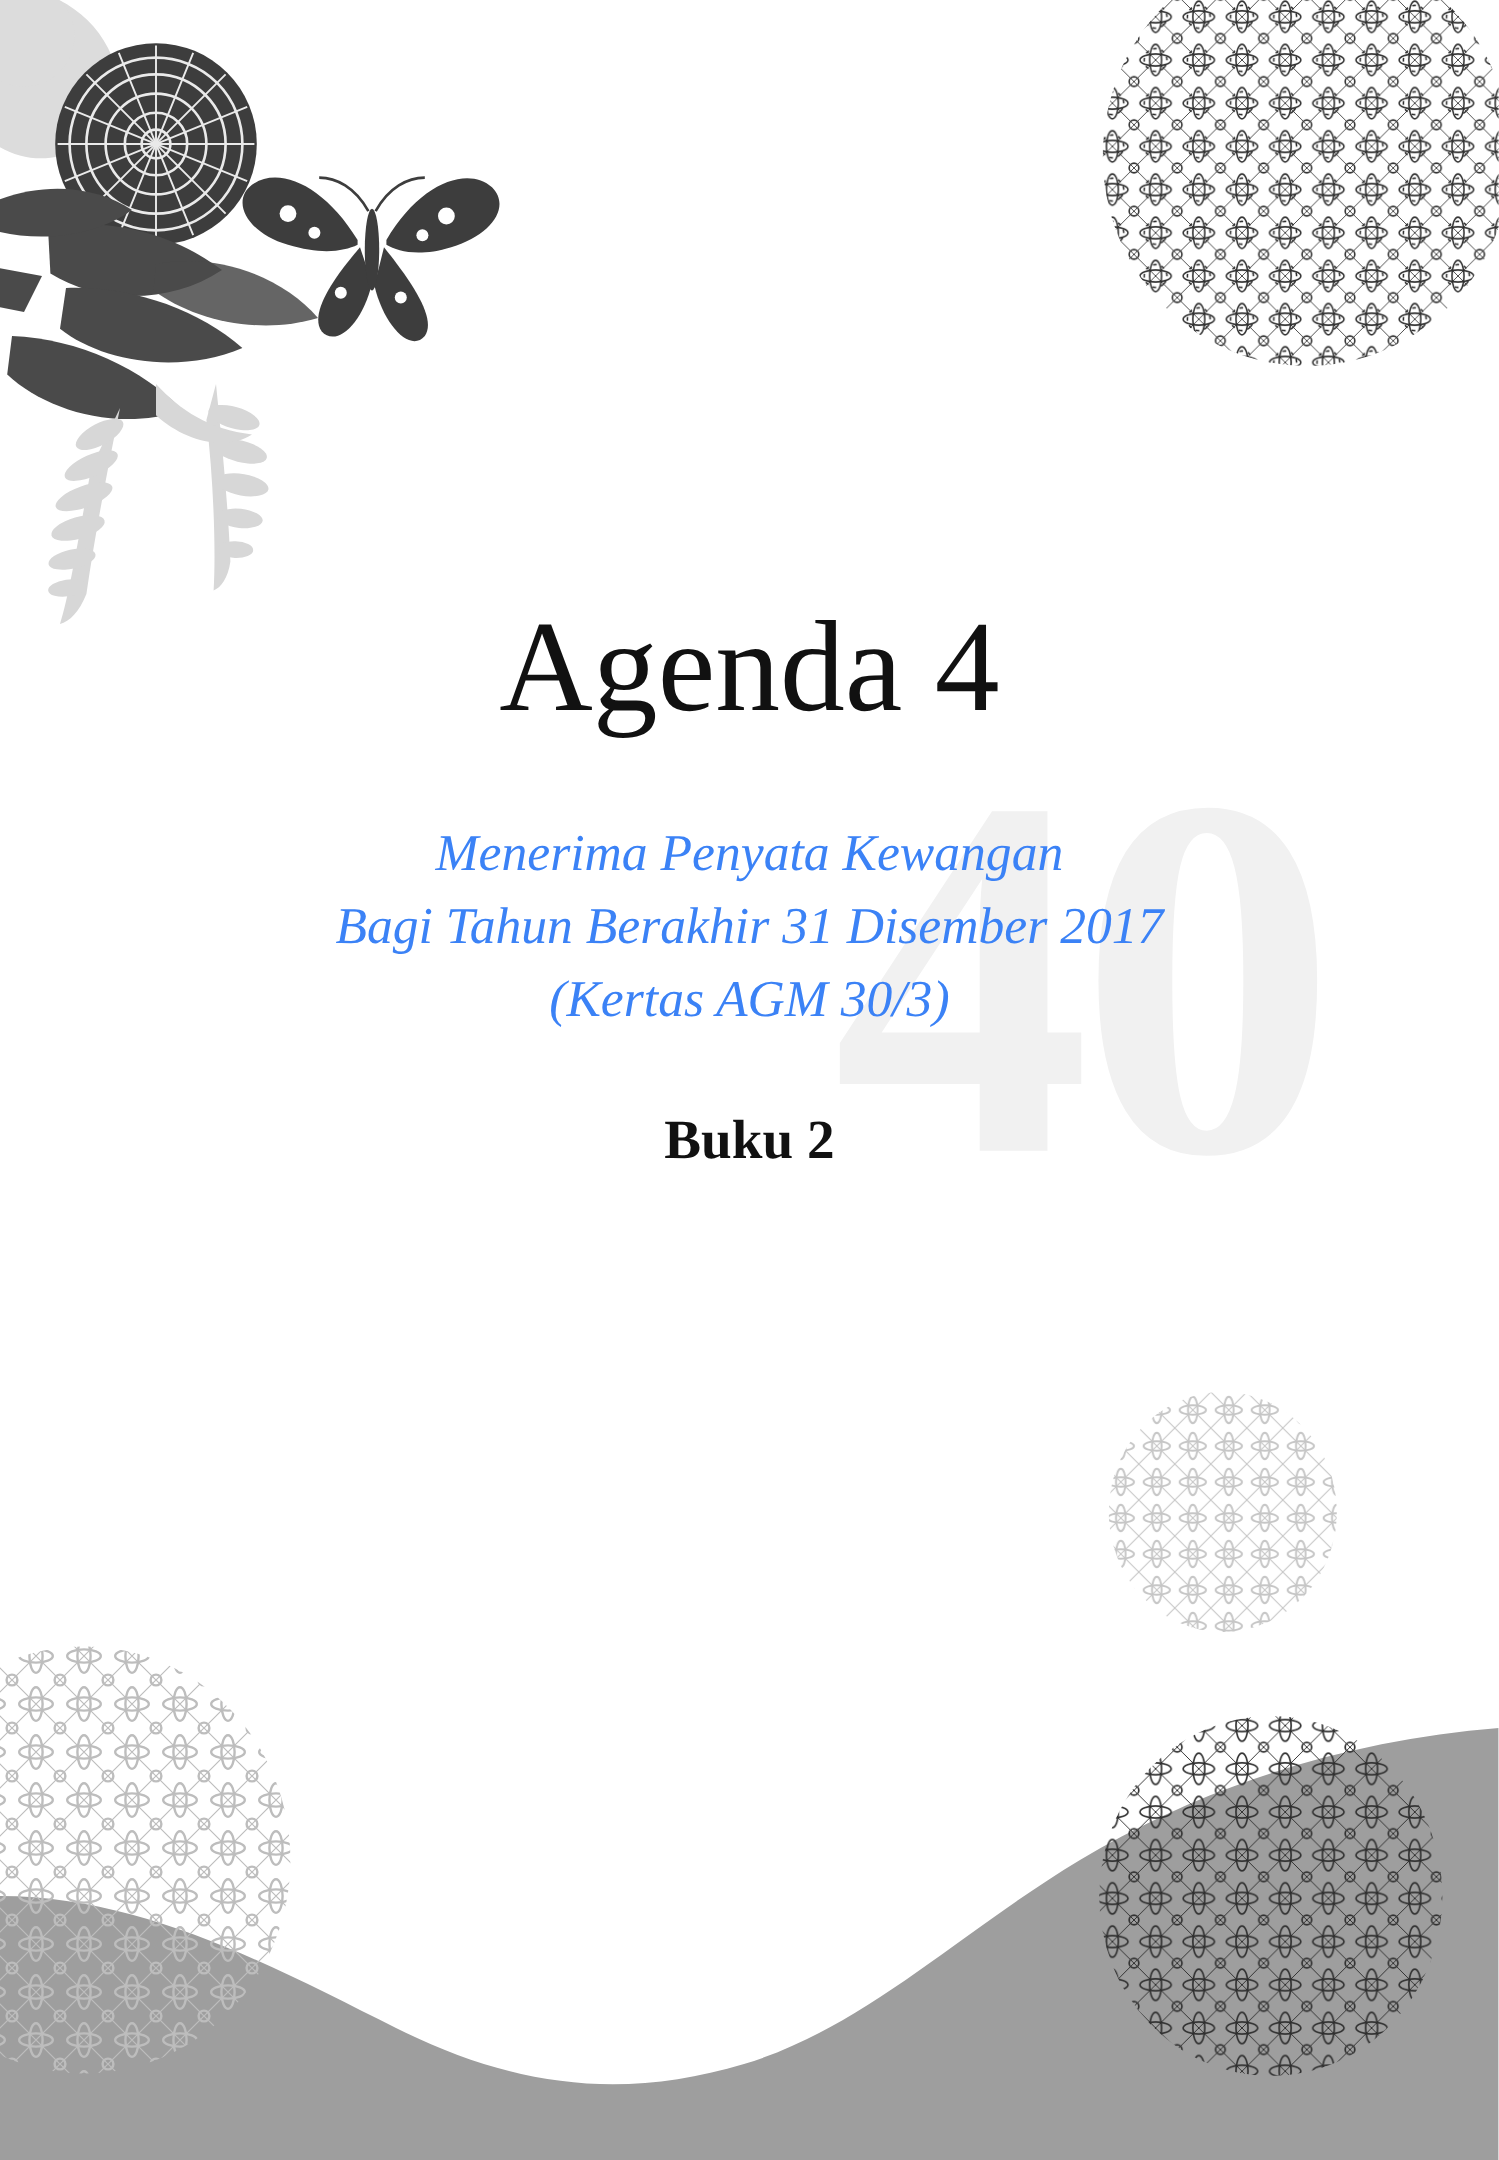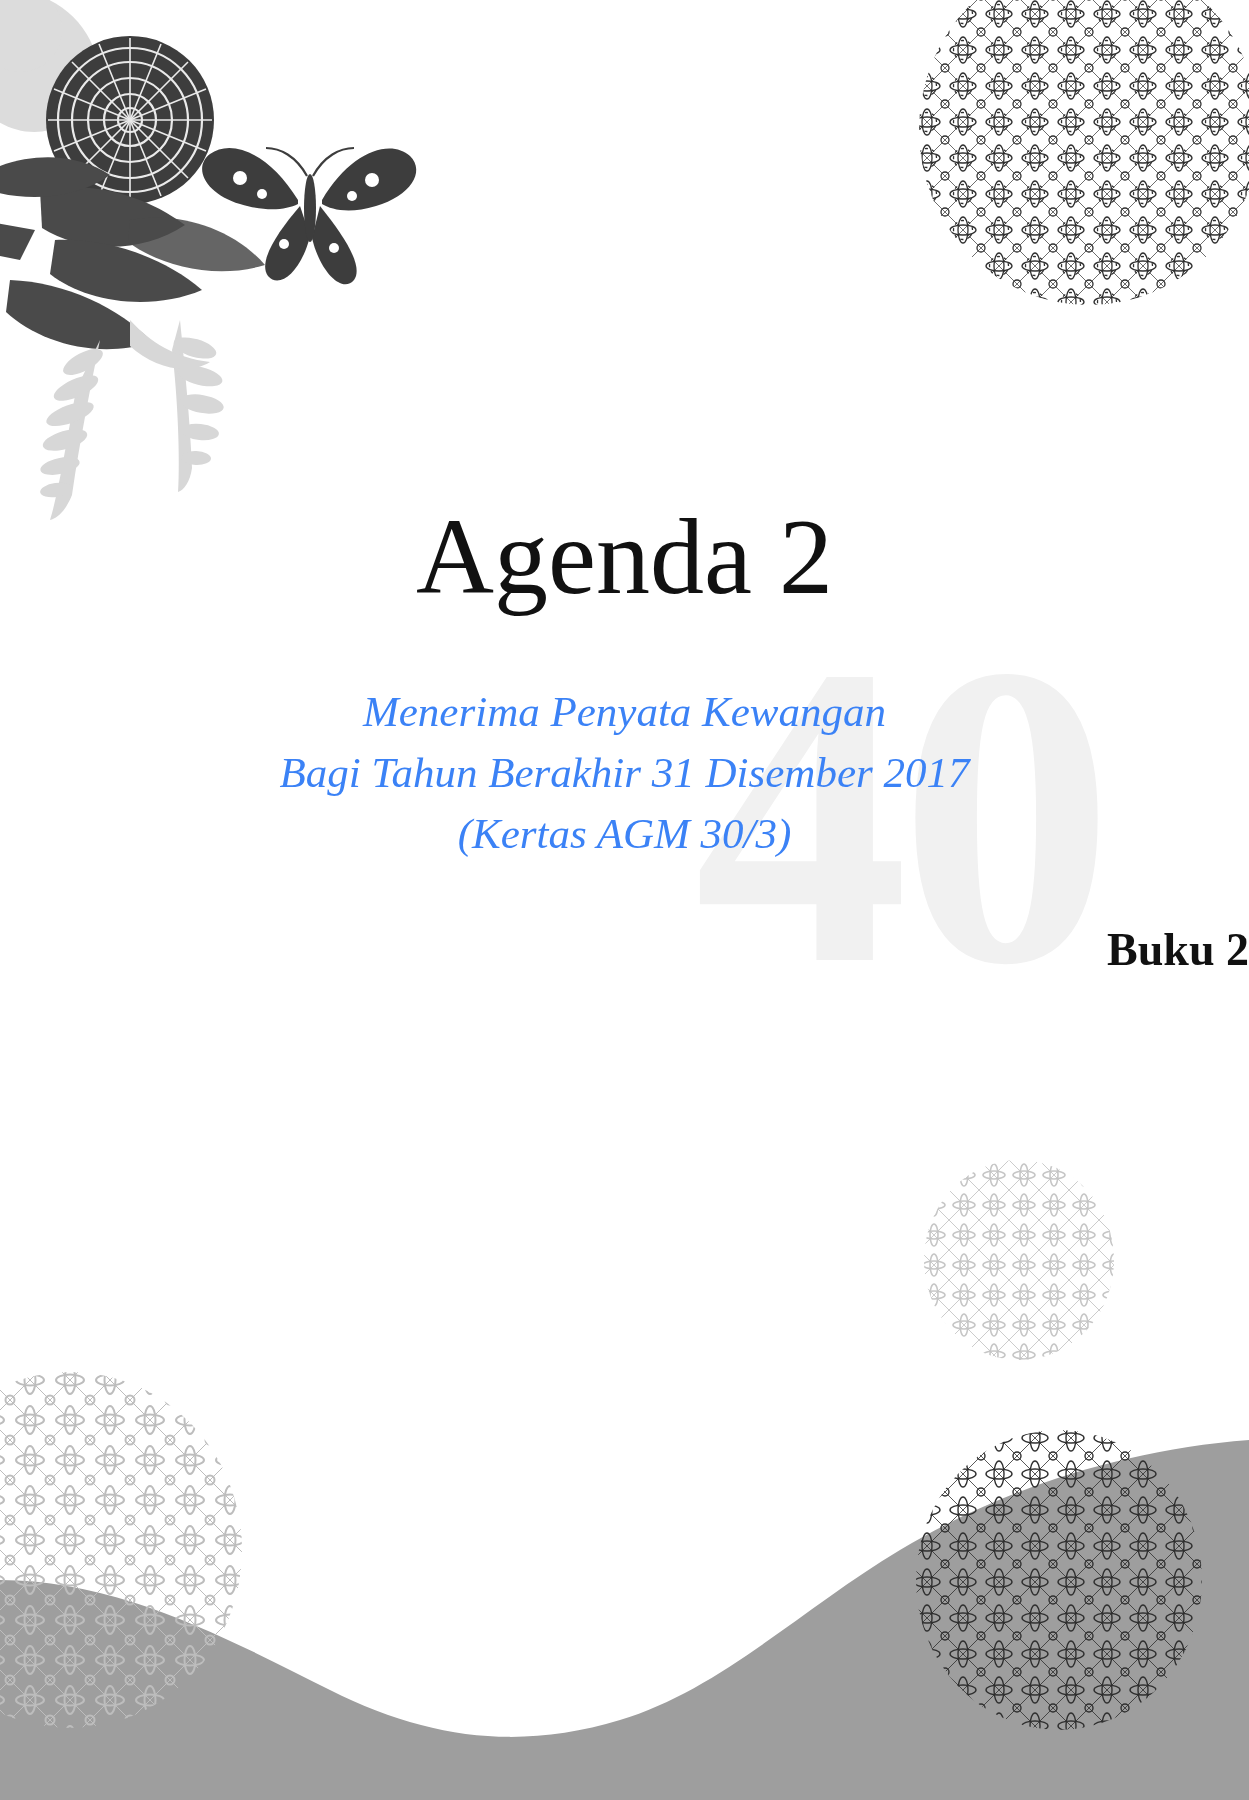--- a/index.html
+++ b/index.html
@@ -110,21 +110,20 @@
   }
   .subtitle-line {
     display: block;
   }
   .buku {
     font-family: "Liberation Serif", serif;
     font-weight: 700;
     font-size: 46px;
     color: #111111;
     margin-top: 58px;
-    text-align: right;
   }
 </style>
 </head>
 <body>
 
 <div class="page">
 
   <div class="watermark">40</div>
 
   <svg class="deco hill" viewBox="0 0 1249 520" preserveAspectRatio="none">
@@ -287,21 +286,21 @@
         <circle cx="24" cy="48" r="5"></circle>
       </g>
       <g stroke="#3d3d3d" stroke-width="2.2" fill="none">
         <path d="M-3 -24 C -14 -44 -30 -52 -44 -52"></path>
         <path d="M3 -24 C 14 -44 30 -52 44 -52"></path>
       </g>
     </g>
   </svg>
 
   <div class="content">
-    <h1 class="agenda-title">Agenda 2</h1>
+    <h1 class="agenda-title">Agenda 4</h1>
     <div class="subtitle">
       <span class="subtitle-line">Menerima Penyata Kewangan</span>
       <span class="subtitle-line">Bagi Tahun Berakhir 31 Disember 2017</span>
       <span class="subtitle-line">(Kertas AGM 30/3)</span>
     </div>
     <div class="buku">Buku 2</div>
   </div>
 
 </div>
 

